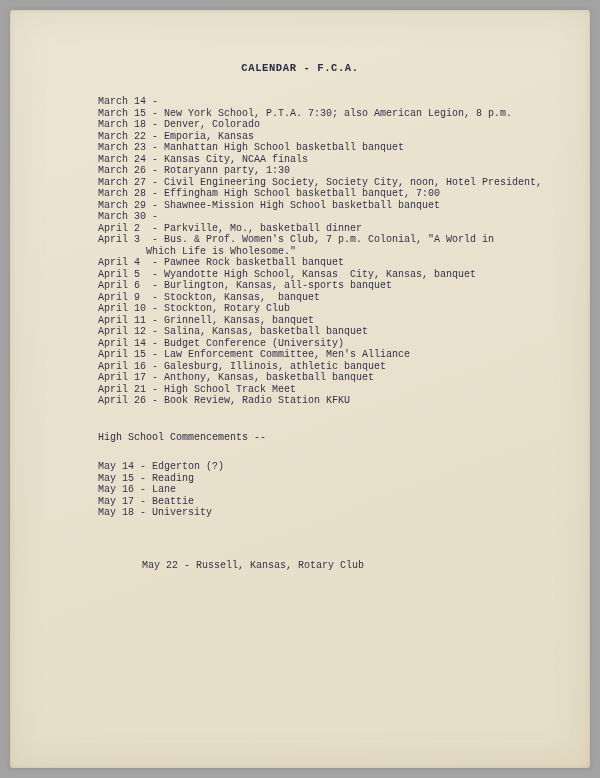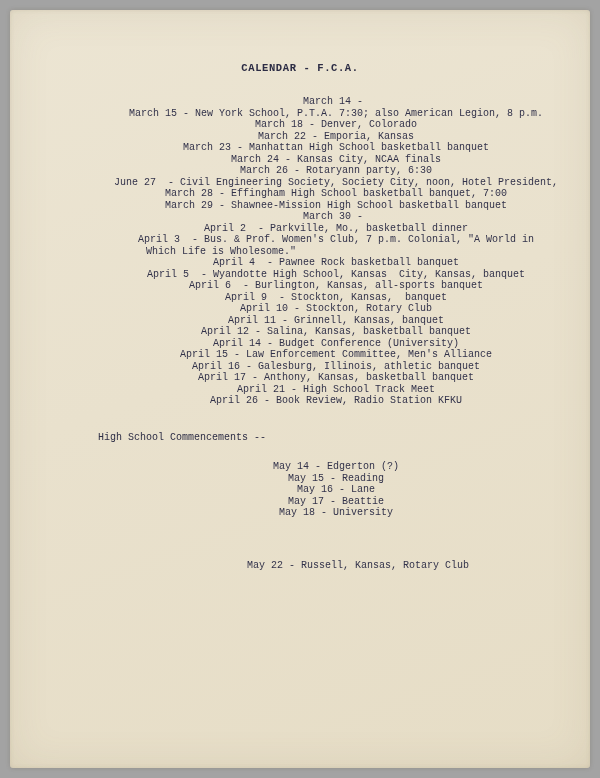--- a/index.html
+++ b/index.html
@@ -47,21 +47,20 @@
     position: absolute;
     top: 86px;
     left: 88px;
     right: 16px;
     font-size: 10px;
     line-height: 11.5px;
   }
   .entry {
     display: flex;
     white-space: pre;
-    justify-content: center;
   }
   .entry .date {
     display: inline-block;
     flex: 0 0 auto;
     white-space: pre;
   }
   .entries.main .date { width: 9ch; }
   .entries.mays .date { width: 7ch; }
   .entry .sep { flex: 0 0 auto; white-space: pre; }
   .entry .text { white-space: pre; }
@@ -92,22 +91,22 @@
   <div class="paper">
     <div class="title">CALENDAR - F.C.A.</div>
     <div class="doc-body">
       <div id="list-calendar" class="entries main">
           <div class="entry"><span class="date">March 14</span><span class="sep">- </span></div>
           <div class="entry"><span class="date">March 15</span><span class="sep">- </span><span class="text">New York School, P.T.A. 7:30; also American Legion, 8 p.m.</span></div>
           <div class="entry"><span class="date">March 18</span><span class="sep">- </span><span class="text">Denver, Colorado</span></div>
           <div class="entry"><span class="date">March 22</span><span class="sep">- </span><span class="text">Emporia, Kansas</span></div>
           <div class="entry"><span class="date">March 23</span><span class="sep">- </span><span class="text">Manhattan High School basketball banquet</span></div>
           <div class="entry"><span class="date">March 24</span><span class="sep">- </span><span class="text">Kansas City, NCAA finals</span></div>
-          <div class="entry"><span class="date">March 26</span><span class="sep">- </span><span class="text">Rotaryann party, 6:30</span></div>
-          <div class="entry"><span class="date">June 27</span><span class="sep">- </span><span class="text">Civil Engineering Society, Society City, noon, Hotel President,</span></div>
+          <div class="entry"><span class="date">March 26</span><span class="sep">- </span><span class="text">Rotaryann party, 1:30</span></div>
+          <div class="entry"><span class="date">March 27</span><span class="sep">- </span><span class="text">Civil Engineering Society, Society City, noon, Hotel President,</span></div>
           <div class="entry"><span class="date">March 28</span><span class="sep">- </span><span class="text">Effingham High School basketball banquet, 7:00</span></div>
           <div class="entry"><span class="date">March 29</span><span class="sep">- </span><span class="text">Shawnee-Mission High School basketball banquet</span></div>
           <div class="entry"><span class="date">March 30</span><span class="sep">- </span></div>
           <div class="entry"><span class="date">April 2</span><span class="sep">- </span><span class="text">Parkville, Mo., basketball dinner</span></div>
           <div class="entry"><span class="date">April 3</span><span class="sep">- </span><span class="text">Bus. &amp; Prof. Women's Club, 7 p.m. Colonial, "A World in</span></div>
           <div class="cont deep">Which Life is Wholesome."</div>
           <div class="entry"><span class="date">April 4</span><span class="sep">- </span><span class="text">Pawnee Rock basketball banquet</span></div>
           <div class="entry"><span class="date">April 5</span><span class="sep">- </span><span class="text">Wyandotte High School, Kansas  City, Kansas, banquet</span></div>
           <div class="entry"><span class="date">April 6</span><span class="sep">- </span><span class="text">Burlington, Kansas, all-sports banquet</span></div>
           <div class="entry"><span class="date">April 9</span><span class="sep">- </span><span class="text">Stockton, Kansas,  banquet</span></div>

